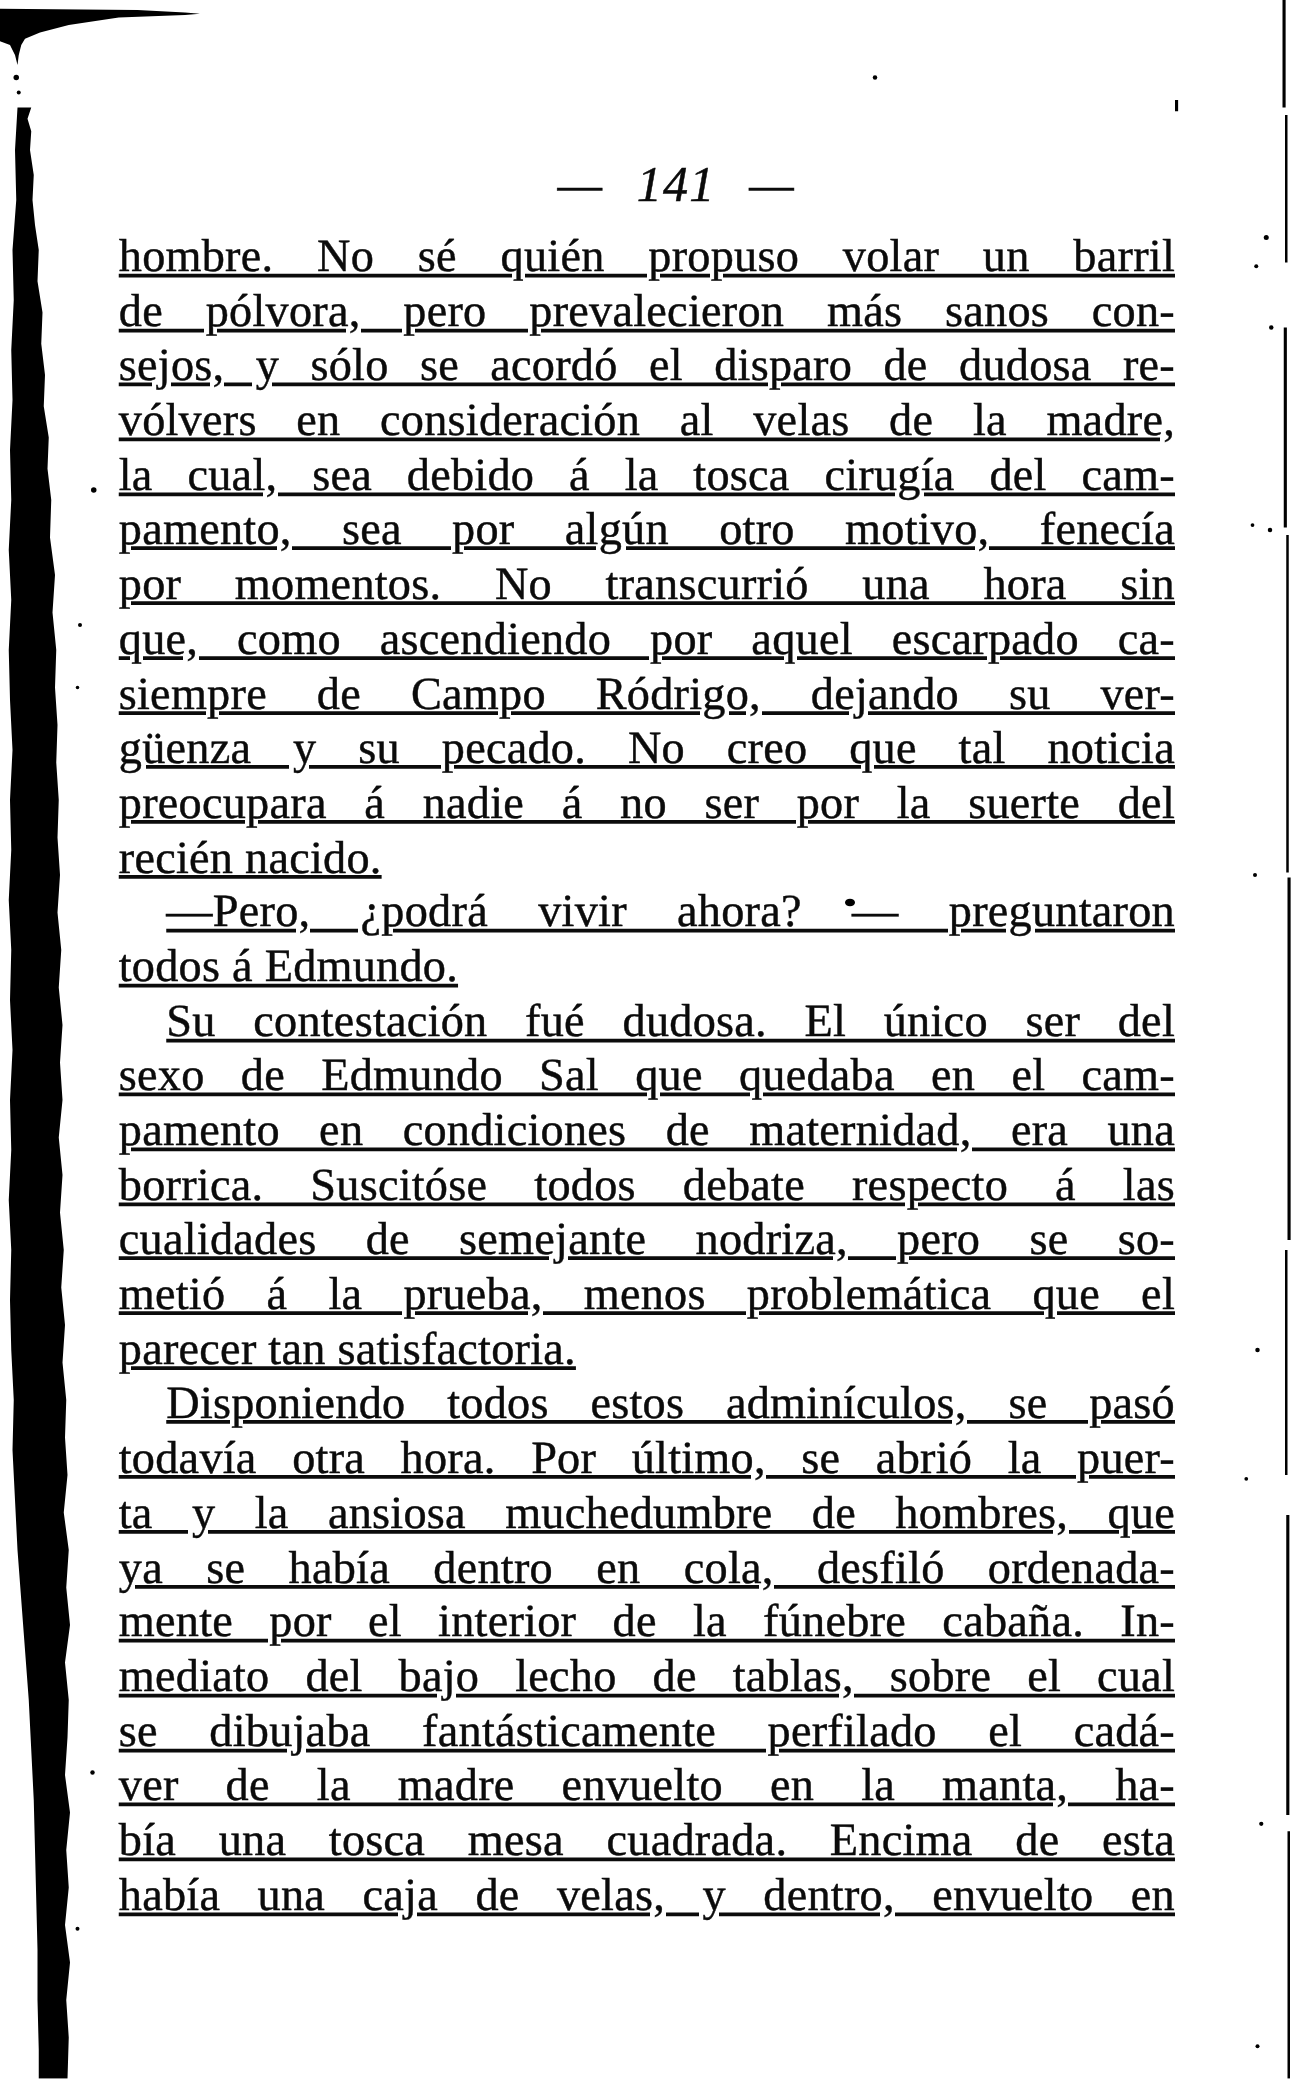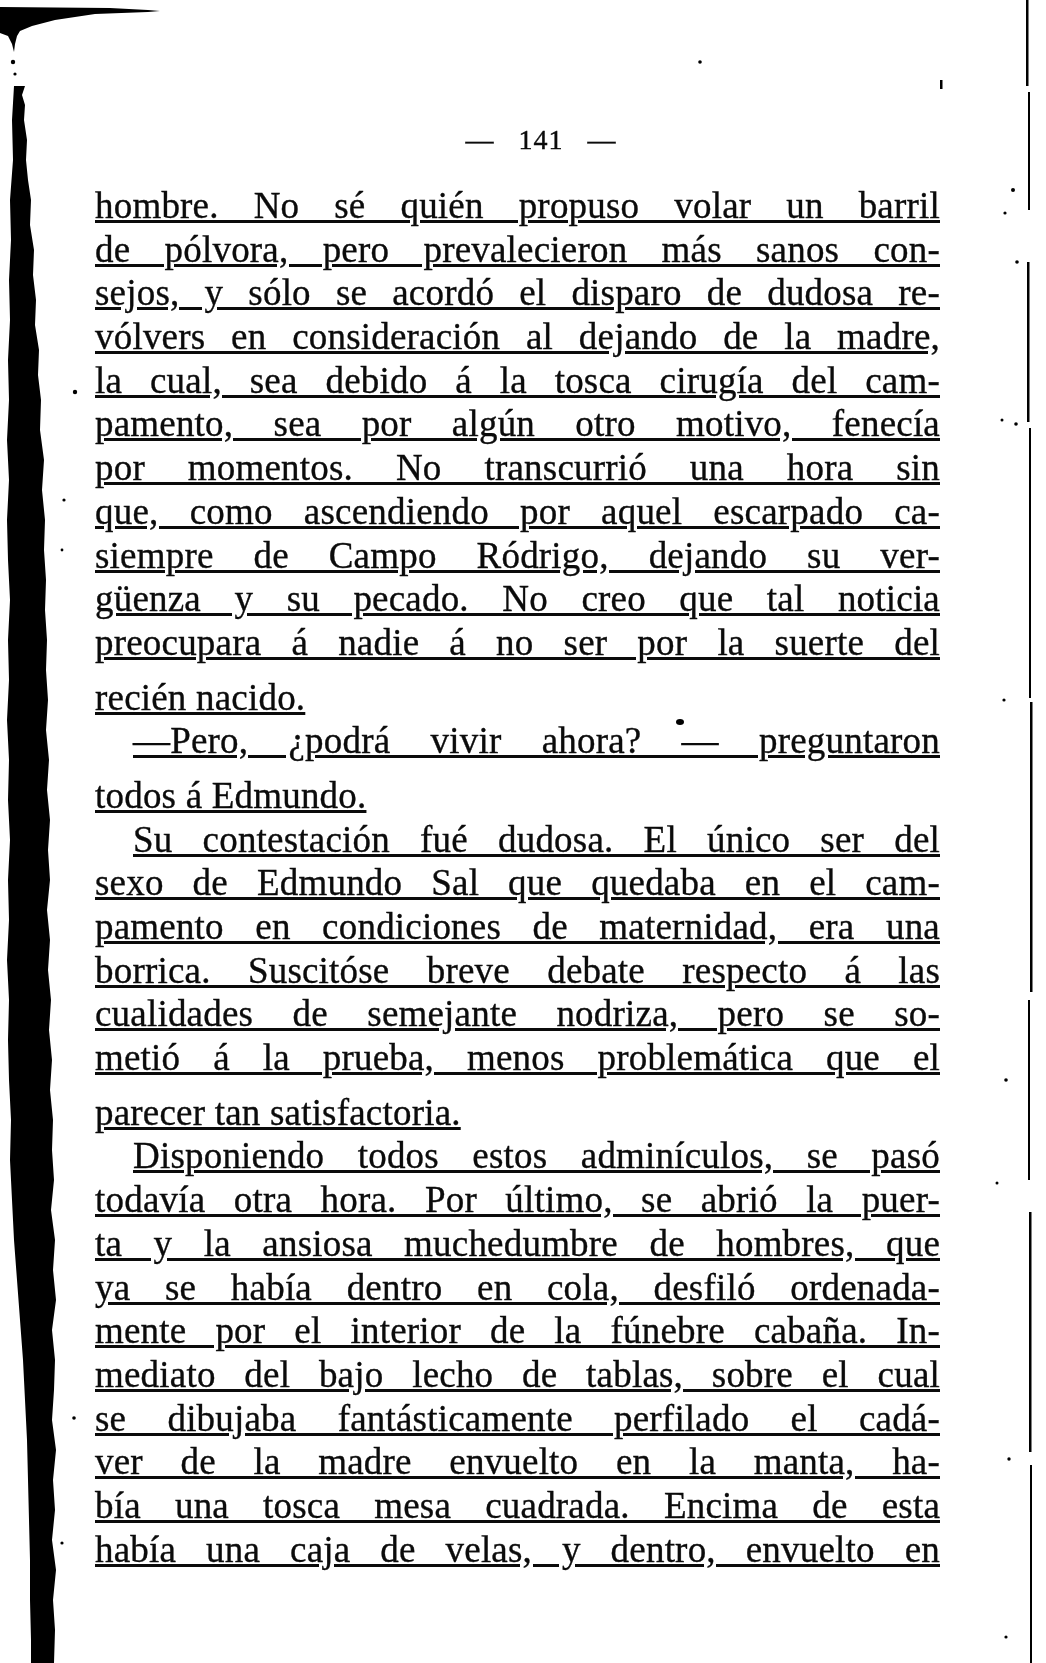--- a/index.html
+++ b/index.html
@@ -9,44 +9,45 @@
     background:#ffffff;
     overflow:hidden;
     font-family:"Liberation Serif","DejaVu Serif",serif;
     color:#0b0b0b;
   }
   .scan-svg{position:absolute;left:0;top:0;width:1046px;height:1663px;pointer-events:none;}
   .page-header{
     position:absolute;
     top:124px;left:541px;
     transform:translateX(-50%);
-    font-size:28px;
+    font-size:40px;
     letter-spacing:1px;
     word-spacing:16px;
     white-space:nowrap;
+    font-style:italic;
     -webkit-text-stroke:0.4px #0b0b0b;
   }
   .text-block{
     position:absolute;
     left:95px;top:184px;
     width:845px;
     font-size:37px;
     line-height:43.7px;
     -webkit-text-stroke:0.35px #0b0b0b;
     letter-spacing:0.2px;
   }
   .line{
     text-align:justify;
     text-align-last:justify;
     height:43.7px;
     overflow:visible;
     white-space:nowrap;
     text-decoration:underline;
   }
-  .line.para-end{text-align-last:left;margin-top:11px;}
+  .line.para-end{text-align-last:left;}
   .line.indent{padding-left:38px;}
 </style>
 </head>
 <body>
 
 <div class="page">
 
   <svg class="scan-svg" viewBox="0 0 1046 1663" xmlns="http://www.w3.org/2000/svg">
 
     <path fill="#000" d="M0,7 L110,8 L148,10 L160,11 L148,12 L95,14 L55,20 L32,26 L20,31 L17,36 L15,44 L14,52 L12,44 L8,36 L0,33 Z"></path>
@@ -94,35 +95,35 @@
       <circle cx="1006" cy="1637" r="1.6"></circle>
     </g>
   </svg>
 
   <div class="page-header">— 141 —</div>
 
   <div class="text-block">
     <div class="line">hombre. No sé quién propuso volar un barril</div>
     <div class="line">de pólvora, pero prevalecieron más sanos con-</div>
     <div class="line">sejos, y sólo se acordó el disparo de dudosa re-</div>
-    <div class="line">vólvers en consideración al dejando de la madre,</div>
+    <div class="line">vólvers en consideración al velas de la madre,</div>
     <div class="line">la cual, sea debido á la tosca cirugía del cam-</div>
     <div class="line">pamento, sea por algún otro motivo, fenecía</div>
     <div class="line">por momentos. No transcurrió una hora sin</div>
     <div class="line">que, como ascendiendo por aquel escarpado ca-</div>
     <div class="line">siempre de Campo Ródrigo, dejando su ver-</div>
     <div class="line">güenza y su pecado. No creo que tal noticia</div>
     <div class="line">preocupara á nadie á no ser por la suerte del</div>
     <div class="line para-end">recién nacido.</div>
     <div class="line indent">—Pero, ¿podrá vivir ahora? — preguntaron</div>
     <div class="line para-end">todos á Edmundo.</div>
     <div class="line indent">Su contestación fué dudosa. El único ser del</div>
     <div class="line">sexo de Edmundo Sal que quedaba en el cam-</div>
     <div class="line">pamento en condiciones de maternidad, era una</div>
-    <div class="line">borrica. Suscitóse breve debate respecto á las</div>
+    <div class="line">borrica. Suscitóse todos debate respecto á las</div>
     <div class="line">cualidades de semejante nodriza, pero se so-</div>
     <div class="line">metió á la prueba, menos problemática que el</div>
     <div class="line para-end">parecer tan satisfactoria.</div>
     <div class="line indent">Disponiendo todos estos adminículos, se pasó</div>
     <div class="line">todavía otra hora. Por último, se abrió la puer-</div>
     <div class="line">ta y la ansiosa muchedumbre de hombres, que</div>
     <div class="line">ya se había dentro en cola, desfiló ordenada-</div>
     <div class="line">mente por el interior de la fúnebre cabaña. In-</div>
     <div class="line">mediato del bajo lecho de tablas, sobre el cual</div>
     <div class="line">se dibujaba fantásticamente perfilado el cadá-</div>

